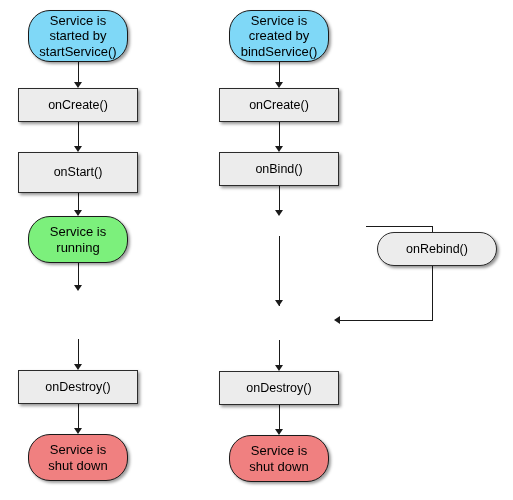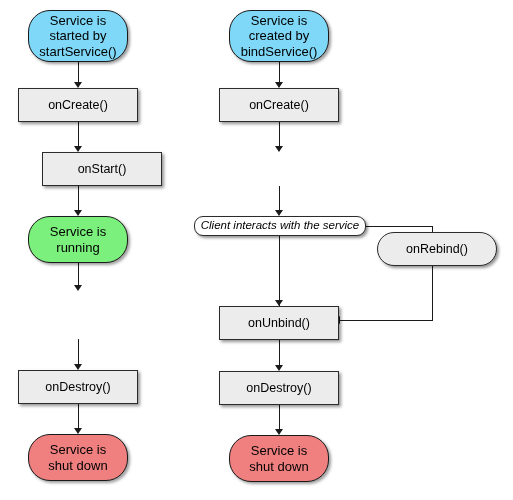--- a/index.html
+++ b/index.html
@@ -109,21 +109,21 @@
 
   <div class="vline" style="left:78px; top:404px; height:24px;"></div>
   <div class="arrow-down" style="left:74px; top:428px;"></div>
 
   <div class="node pill blue" style="left:28px; top:10px; width:100px; height:52px;">Service is
 started by
 startService()</div>
 
   <div class="node method" style="left:18px; top:88px; width:120px; height:34px;">onCreate()</div>
 
-  <div class="node method" style="left:18px; top:152px; width:120px; height:34px;margin-left:24px;">onStart()</div>
+  <div class="node method" style="left:18px; top:152px; width:120px; height:41px;">onStart()</div>
 
   <div class="node pill green" style="left:28px; top:216px; width:100px; height:47px;">Service is
 running</div>
 
 
   <div class="node method" style="left:18px; top:370px; width:120px; height:34px;">onDestroy()</div>
 
   <div class="node pill red" style="left:28px; top:434px; width:100px; height:47px;">Service is
 shut down</div>
 
@@ -150,25 +150,24 @@
   <div class="vline" style="left:432px; top:266px; height:54px;"></div>
   <div class="hline" style="left:340px; top:320px; width:93px;"></div>
   <div class="arrow-left" style="left:334px; top:316px;"></div>
 
   <div class="node pill blue" style="left:229px; top:10px; width:100px; height:52px;">Service is
 created by
 bindService()</div>
 
   <div class="node method" style="left:219px; top:88px; width:120px; height:34px;">onCreate()</div>
 
+  <div class="node method" style="left:219px; top:152px; width:120px; height:34px;">onBind()</div>
 
-  <div class="node note wide" style="left:194px; top:216px; width:172px; height:20px;">Client interacts with the service</div>
 
   <div class="node method" style="left:377px; top:232px; width:120px; height:34px;border-radius:17px;">onRebind()</div>
 
-  <div class="node method" style="left:219px; top:306px; width:120px; height:34px;">onUnbind()</div>
 
   <div class="node method" style="left:219px; top:371px; width:120px; height:34px;">onDestroy()</div>
 
   <div class="node pill red" style="left:229px; top:435px; width:100px; height:47px;">Service is
 shut down</div>
 
 </div>
 
 </body></html>

